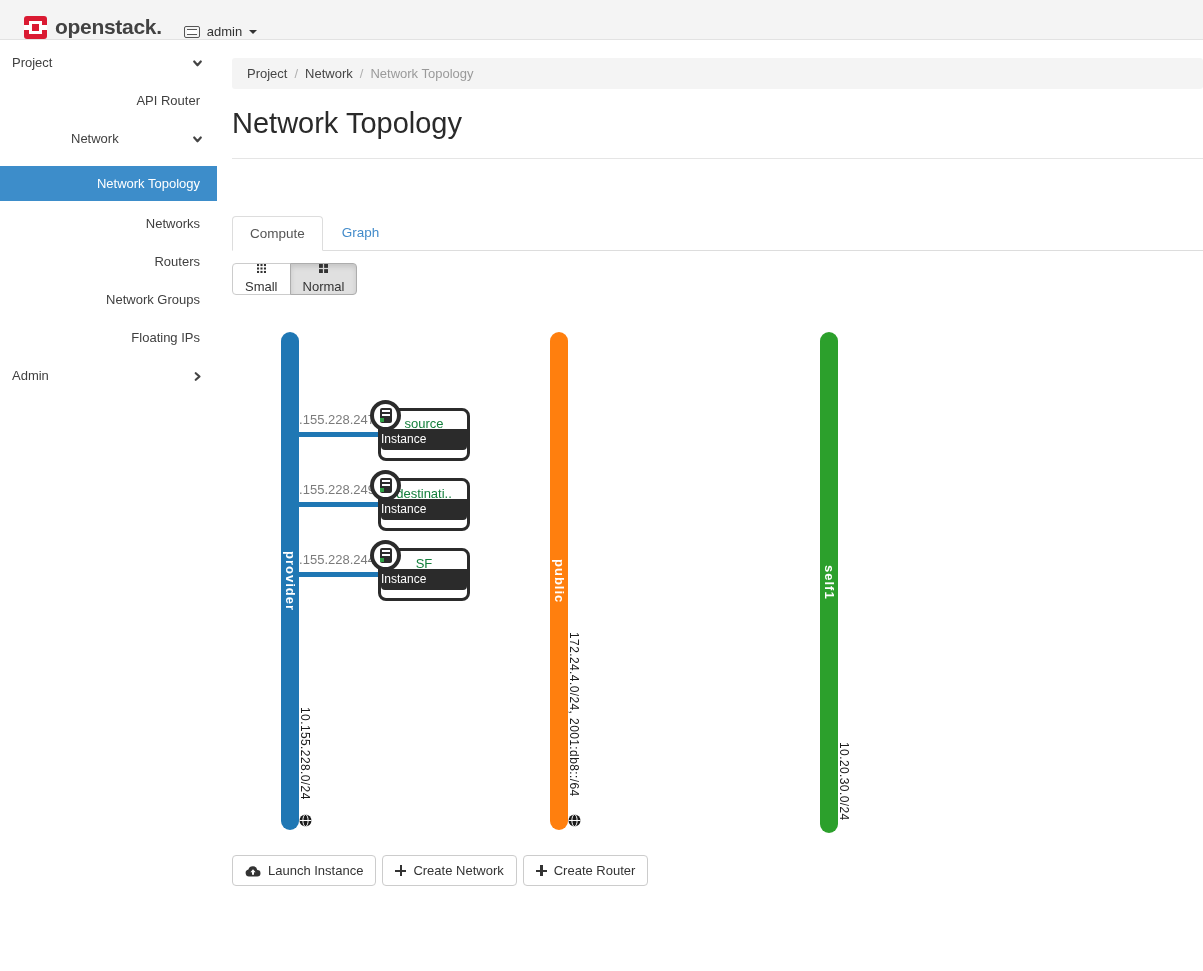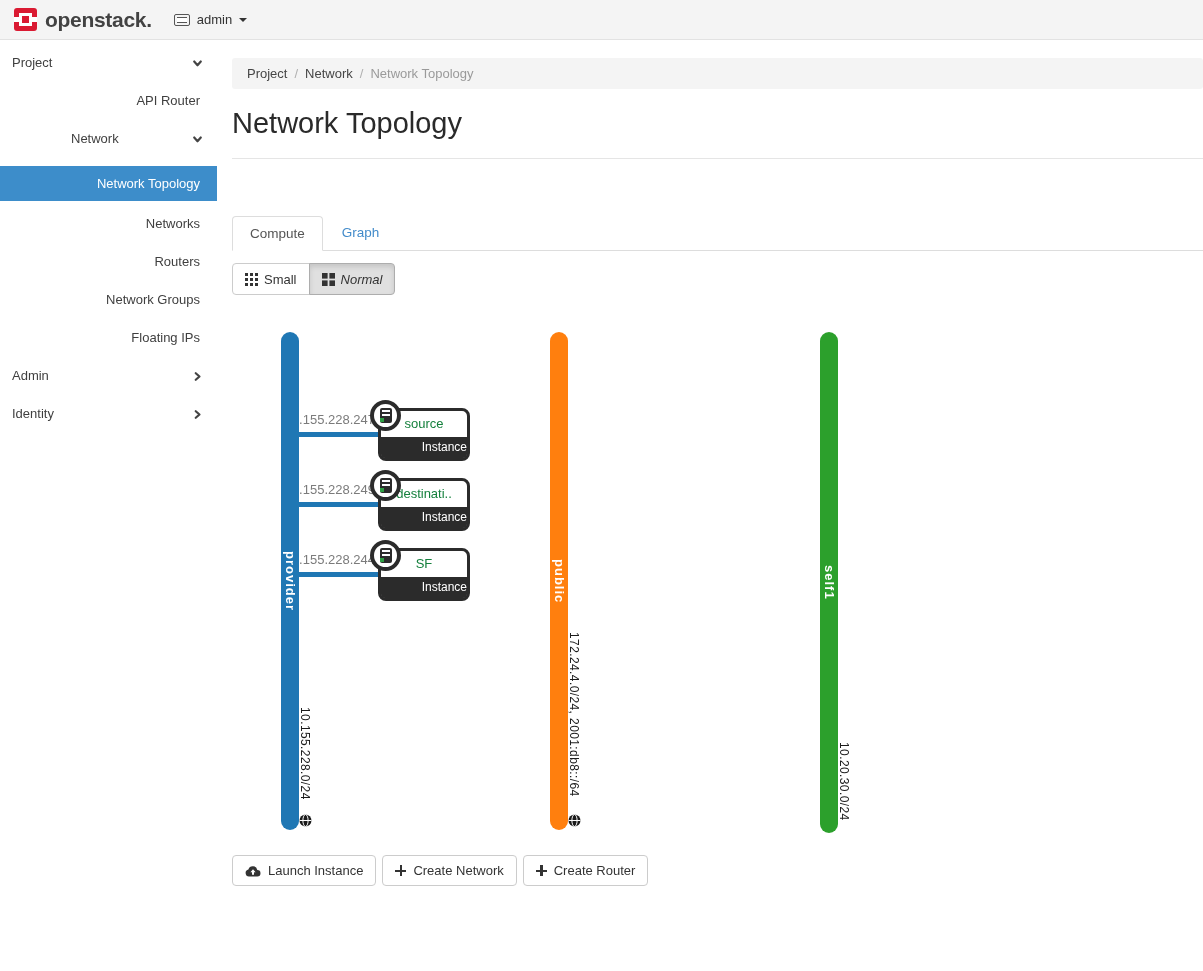--- a/index.html
+++ b/index.html
@@ -1,21 +1,21 @@
 <!DOCTYPE html>
 <html><head>
 <meta charset="utf-8">
 <style>
   * { margin:0; padding:0; box-sizing:border-box; }
   html,body { width:1203px; height:971px; background:#fff; overflow:hidden;
     font-family:"Liberation Sans", sans-serif; color:#333; }
 
   
   .navbar { height:40px; background:#f4f4f4; border-bottom:1px solid #e2e2e2;
-    display:flex; align-items:center; padding:0 14px; }
+    display:flex; align-items:flex-end; padding:0 24px; }
   .logo { width:23px; height:23px; position:relative; background:#da1a32; border-radius:3px; flex:0 0 auto; }
   .logo .hole { position:absolute; left:5px; top:5px; right:5px; bottom:5px; background:#fff; }
   .logo .core { position:absolute; left:8px; top:8px; right:8px; bottom:8px; background:#da1a32; }
   .logo .slit-l { position:absolute; left:0; top:9px; width:5px; height:5px; background:#fff; }
   .logo .slit-r { position:absolute; right:0; top:9px; width:5px; height:5px; background:#fff; }
   .brand { font-size:21px; font-weight:700; color:#424242; margin-left:8px; letter-spacing:-0.3px; }
   .user-menu { margin-left:22px; display:flex; align-items:center; gap:7px; font-size:13px; color:#333; cursor:pointer; }
   .card-icon { width:16px; height:12px; border:1px solid #555; border-radius:2px;
     background:repeating-linear-gradient(#fff 0 2px, #555 2px 3.5px, #fff 3.5px 5px);
     background-clip:content-box; padding:2px; }
@@ -43,24 +43,24 @@
   .title-rule { border:none; border-top:1px solid #e5e5e5; margin-top:17px; }
 
   .tabs { display:flex; border-bottom:1px solid #ddd; margin-top:57px; }
   .tab { padding:9px 17px; font-size:13.5px; margin-bottom:-1px; cursor:pointer; }
   .tab.active { background:#fff; border:1px solid #ddd; border-bottom:1px solid #fff;
     border-radius:4px 4px 0 0; color:#555; }
   .tab.inactive { color:#428bca; margin-left:2px; }
 
   .size-group { margin-top:12px; display:inline-flex; }
   .size-btn { height:32px; padding:0 12px; background:#fff; border:1px solid #ccc; font-size:13px;
-    color:#333; display:inline-flex; align-items:center; gap:6px; cursor:pointer; }
+    color:#333; display:inline-flex; align-items:center; gap:6px; cursor:pointer;flex-direction:column; }
   .size-btn.first { border-radius:4px 0 0 4px; }
   .size-btn.last { border-radius:0 4px 4px 0; margin-left:-1px; }
-  .size-btn.active { background:#e0e0e0; border-color:#adadad; box-shadow:inset 0 3px 5px rgba(0,0,0,0.12);font-style:italic; }
+  .size-btn.active { background:#e0e0e0; border-color:#adadad; box-shadow:inset 0 3px 5px rgba(0,0,0,0.12); }
 
   
   .canvas { position:relative; height:540px; margin-top:20px; }
   .net-bar { position:absolute; top:17px; width:18px; height:498px; border-radius:9px; cursor:pointer; z-index:3; }
   .bar-0 { left:49px;  background:#1f77b4; }
   .bar-1 { left:318px; background:#ff7f0e; }
   .bar-2 { left:588px; background:#2ca02c; height:501px; }
   .net-name { position:absolute; top:17px; width:18px; height:498px; writing-mode:vertical-rl;
     text-align:center; line-height:18px; color:#fff; font-weight:700; font-size:13px;
     letter-spacing:1px; z-index:4; pointer-events:none; }
@@ -79,22 +79,22 @@
 
   .ip-label { position:absolute; left:33px; width:110px; text-align:right; font-size:13px;
     color:#7b7b7b; z-index:1; }
   .ip-0 { top:97px; } .ip-1 { top:167px; } .ip-2 { top:237px; }
 
   .inst { position:absolute; left:146px; width:92px; height:53px; background:#fff;
     border:3px solid #2b2b2b; border-radius:8px; z-index:4; cursor:pointer; }
   .inst-0 { top:93px; } .inst-1 { top:163px; } .inst-2 { top:233px; }
   .inst-name { height:26px; line-height:26px; text-align:center; font-size:13px; color:#15803d;
     overflow:hidden; white-space:nowrap; }
-  .inst-type { position:absolute; left:0; right:0; bottom:0; height:21px; background:#2b2b2b;
-    color:#fff; font-size:12px; line-height:21px; text-align:right; border-radius:0 0 4px 4px; }
+  .inst-type { position:absolute; left:0; right:0; bottom:8px; height:21px; background:#2b2b2b;
+    color:#fff; font-size:12px; line-height:21px; text-align:left; border-radius:0 0 4px 4px; }
   .inst-badge { position:absolute; left:138px; width:31px; height:31px; border:4px solid #2b2b2b;
     border-radius:50%; background:#fff; z-index:5; cursor:pointer; }
   .badge-0 { top:85px; } .badge-1 { top:155px; } .badge-2 { top:225px; }
   .srv { width:12px; height:15px; background:#2b2b2b; border-radius:2px; margin:4px auto 0;
     position:relative; }
   .srv::before, .srv::after { content:""; position:absolute; left:2px; right:2px; height:2px; background:#fff; }
   .srv::before { top:2px; } .srv::after { top:6px; }
   .srv .dot { position:absolute; left:0; bottom:1px; width:4px; height:4px; background:#2f9e44; }
 
   
@@ -152,26 +152,20 @@
       <span>Routers</span>
     </div>
     <div class="side-item lv3">
       <span>Network Groups</span>
     </div>
     <div class="side-item lv3">
       <span>Floating IPs</span>
     </div>
     <div class="side-item lv1">
       <span>Admin</span>
-      <svg class="chev" width="11" height="11" viewBox="0 0 10 10">
-          <polyline points="3.4,2 6.8,5 3.4,8" fill="none" stroke="#444" stroke-width="2" stroke-linecap="round" stroke-linejoin="round"></polyline>
-        </svg>
-    </div>
-    <div class="side-item lv1">
-      <span>Identity</span>
       <svg class="chev" width="11" height="11" viewBox="0 0 10 10">
           <polyline points="3.4,2 6.8,5 3.4,8" fill="none" stroke="#444" stroke-width="2" stroke-linecap="round" stroke-linejoin="round"></polyline>
         </svg>
     </div>
   </div>
 
   <div class="content">
 
     <div class="breadcrumb">
       <span class="crumb">Project</span><span class="sep">/</span><span class="crumb">Network</span><span class="sep">/</span><span class="crumb current">Network Topology</span>

